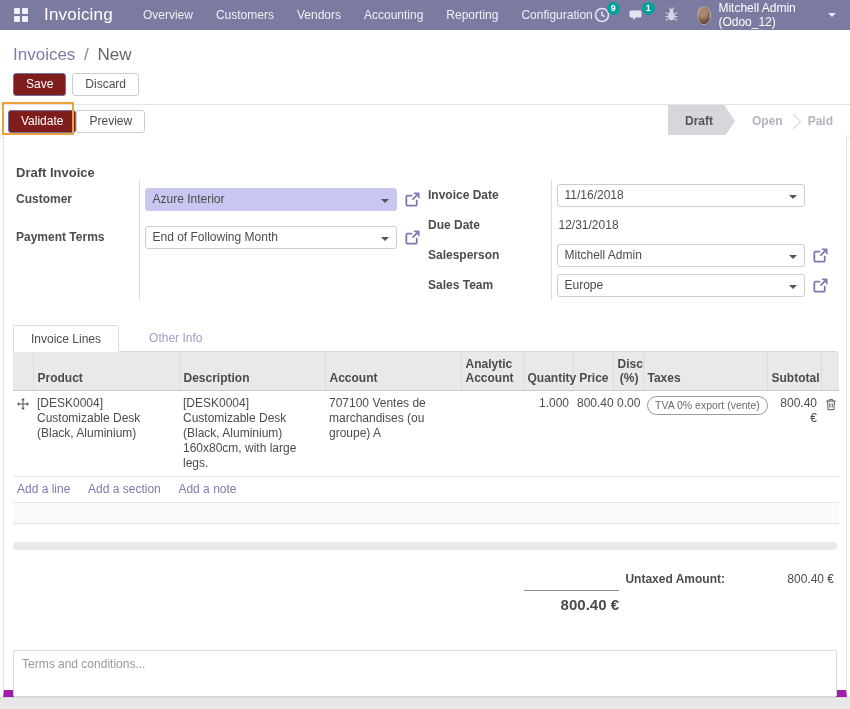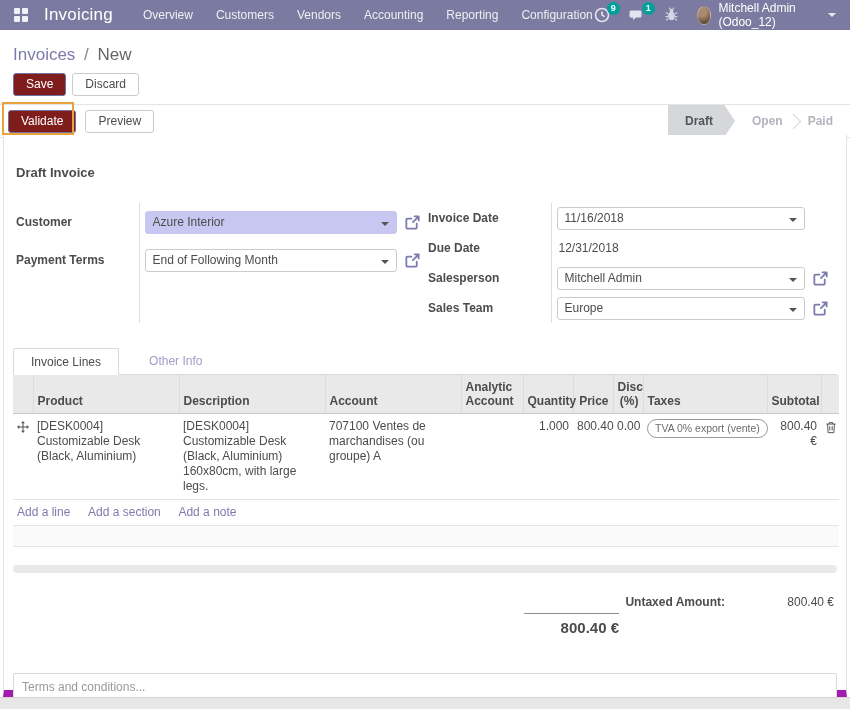--- a/index.html
+++ b/index.html
@@ -41,21 +41,21 @@
 
   .cp-buttons { margin:8px 0 0 13px; display:flex; gap:6px; }
   .btn { font-size:12px; border-radius:3px; padding:3px 12px; cursor:pointer; line-height:15px; border:1px solid transparent; }
   .btn-primary { background:#7f1d1d; border-color:#72719f; color:#fff; }
   .btn-default { background:#fff; border-color:#ccc; color:#4c4c4c; }
 
   .cp-bar {
     margin-top:8px; height:34px; border-top:1px solid #e4e4e4; border-bottom:1px solid #e4e4e4;
     display:flex; align-items:center; padding:0 0 0 8px; position:relative; background:#fff;
   }
-  .cp-bar .btn { margin-right:9px; }
+  .cp-bar .btn { }
   .annotation-box {
     position:absolute; left:2px; top:-3px; width:72px; height:33px;
     border:2px solid #e9a23c; pointer-events:none; z-index:40;
   }
 
   
   .statusbar { margin-left:auto; display:flex; align-items:center; height:100%; }
   .sb-item { font-weight:bold; color:#b3b3bd; padding:0 17px; line-height:33px; position:relative; cursor:pointer; }
   .sb-item.active {
     background:#d5d7da; color:#54555c; padding:0 22px 0 17px;
@@ -66,21 +66,21 @@
   
   .sheet {
     position:absolute; top:135px; left:3px; right:3px; bottom:12px;
     background:#fff; border-left:1px solid #e2e2e2; border-right:1px solid #e2e2e2; border-bottom:7px solid #a21caf;
     padding:0 9px;
   }
   .bottom-strip { position:absolute; left:0; right:0; bottom:0; height:12px; background:#e7e7e7; border-top:1px solid #d6d6d6; }
 
   .sheet-title { font-size:13px; font-weight:bold; margin:30px 0 0 3px; }
 
-  .form-groups { display:flex; margin-top:23px; }
+  .form-groups { display:flex; }
   .fgroup { width:50%; display:table; border-collapse:collapse; }
   .frow { display:table-row; }
   .flabel { display:table-cell; width:126px; font-weight:bold; vertical-align:middle; padding:4px 8px 4px 3px; height:30px; }
   .ffield { display:table-cell; border-left:1px solid #ddd; vertical-align:middle; padding:3px 0 3px 5px; }
   .ffield-inner { display:flex; align-items:center; gap:7px; }
   .fill-row .flabel, .fill-row .ffield { height:34px; }
 
   .o-input {
     position:relative; height:23px; border:1px solid #ccc; border-radius:3px; background:#fff;
     display:flex; align-items:center; padding:0 20px 0 7px; width:252px; cursor:pointer;

